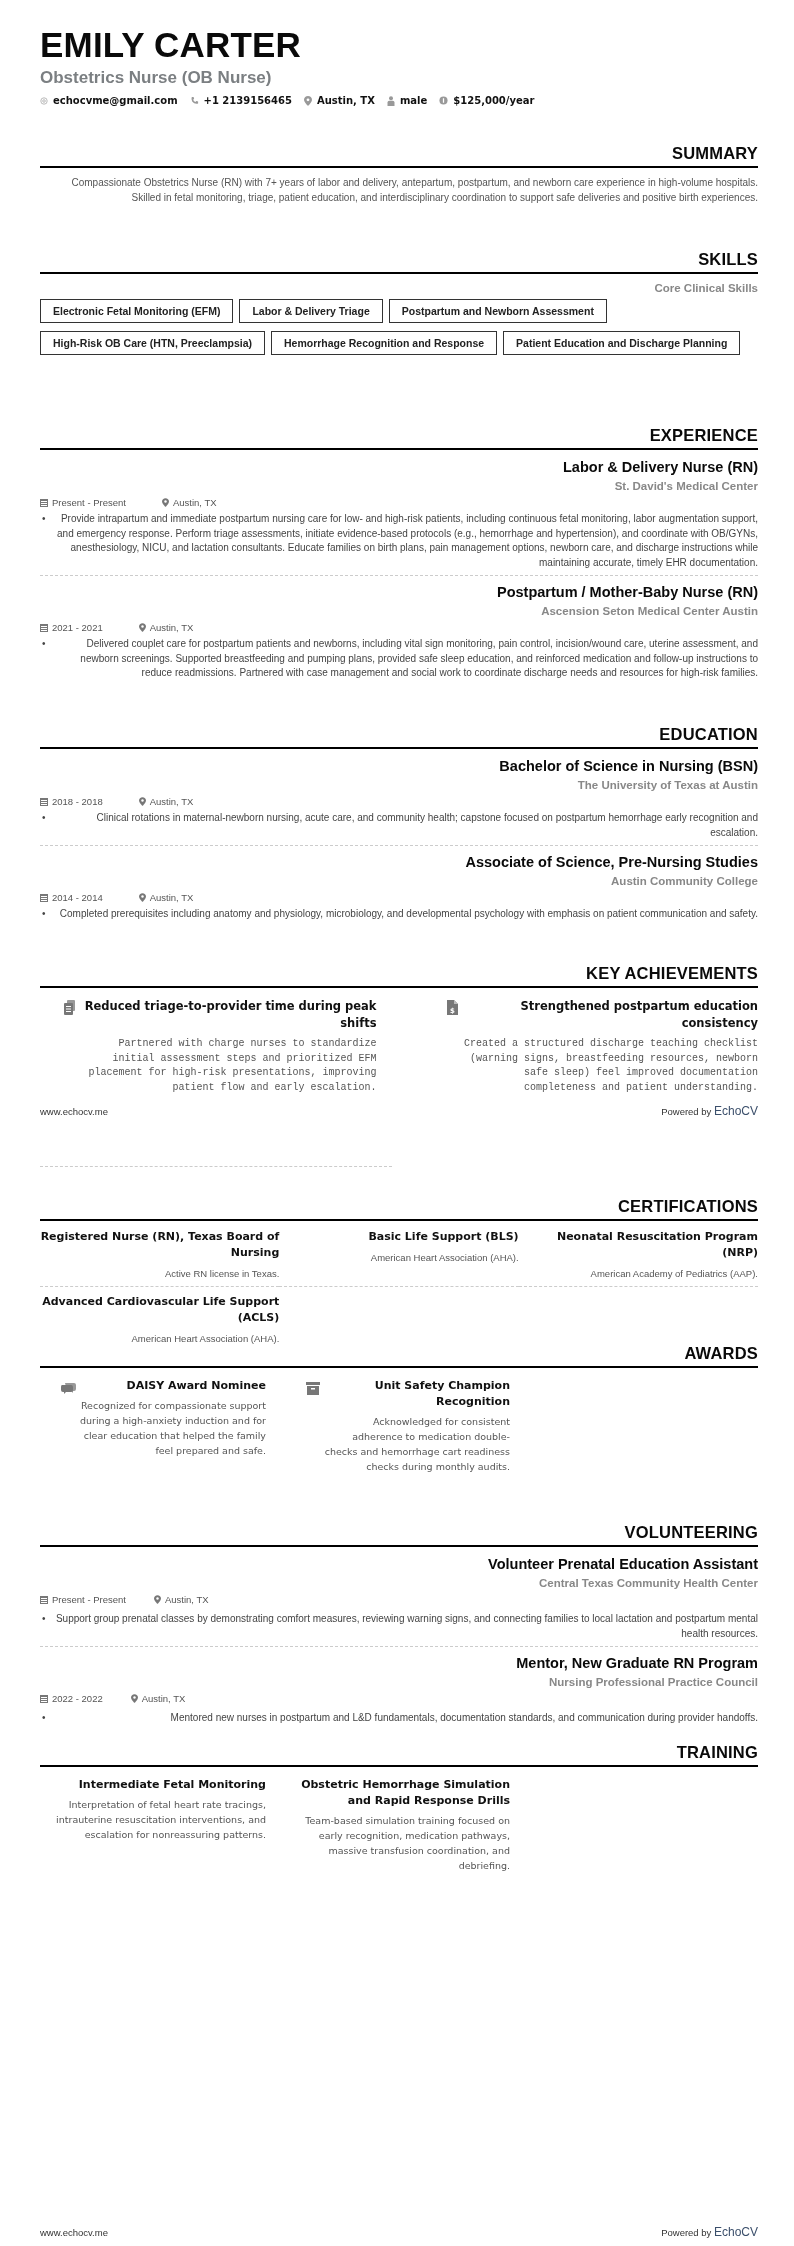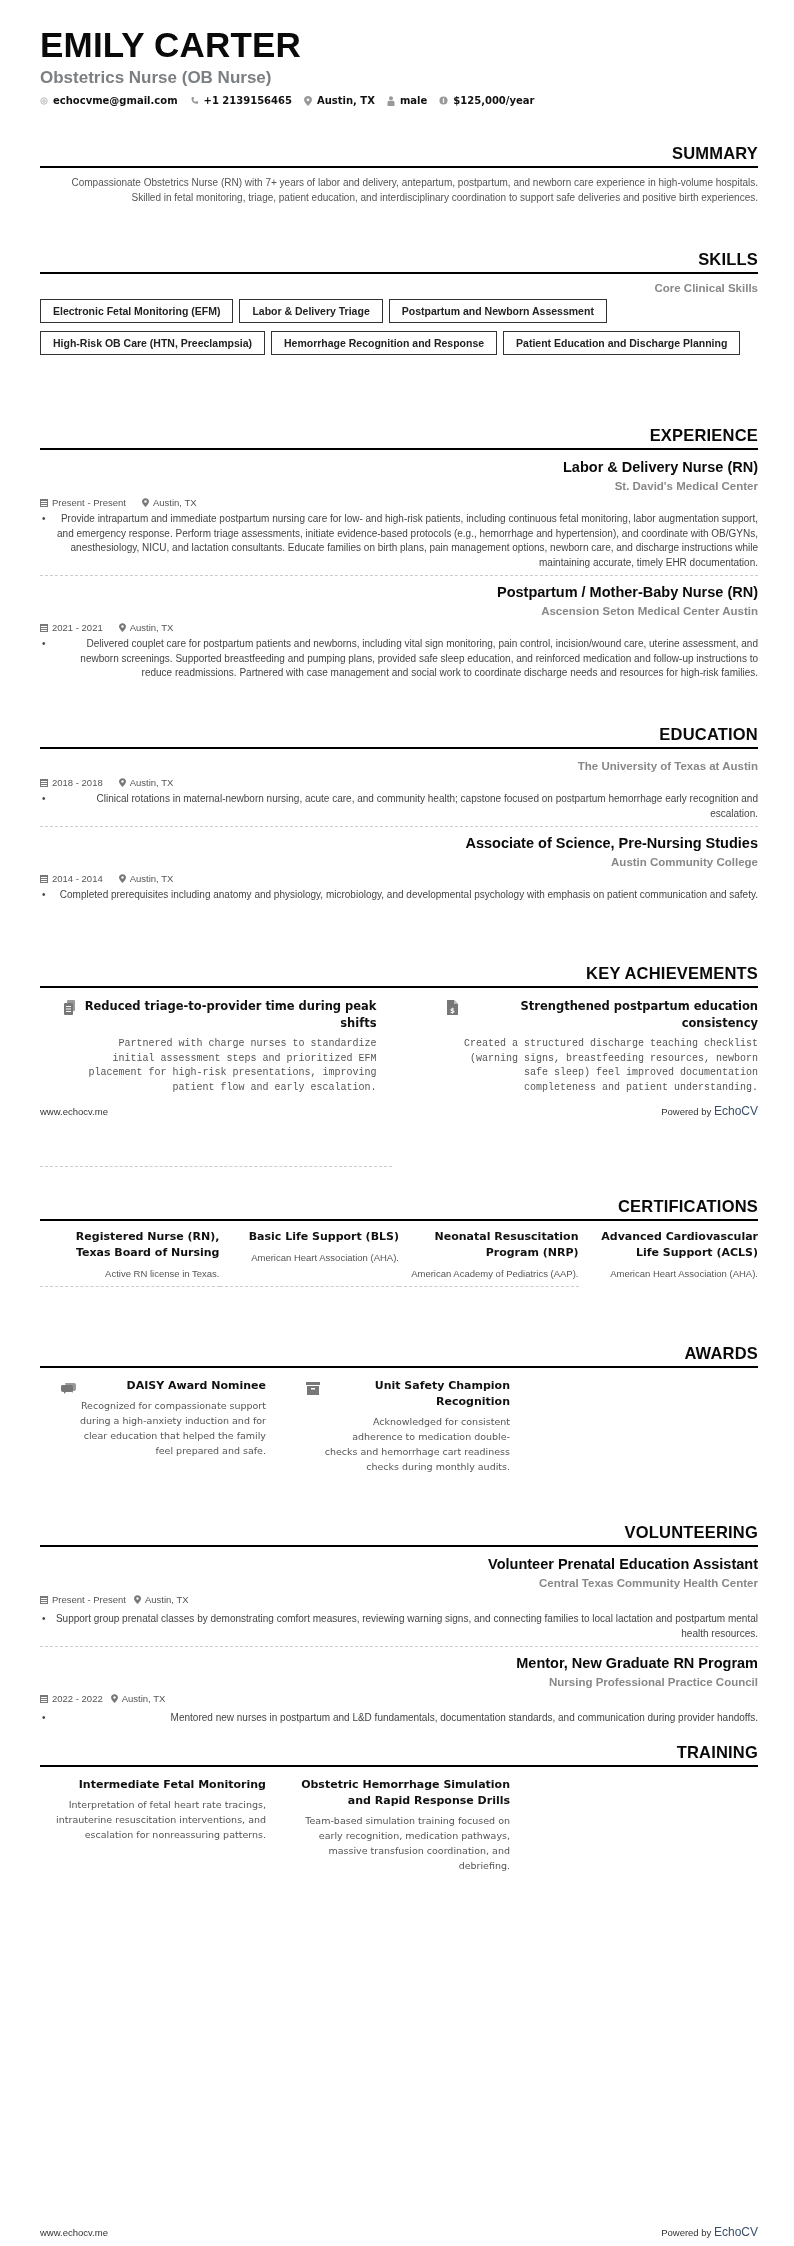--- a/index.html
+++ b/index.html
@@ -21,37 +21,37 @@
   .summary-text { font-family: "Liberation Sans", sans-serif; font-size: 10px; color: #555; line-height: 14.5px; margin-top: 8px; }
 
   .skills-group { font-family: "Liberation Sans", sans-serif; font-weight: 700; font-size: 11.5px; color: #888; margin-top: 8px; }
   .tags { display: flex; flex-wrap: wrap; gap: 8px 6px; margin-top: 5px; }
   .tag { border: 1.3px solid #333; padding: 4px 12px; font-family: "Liberation Sans", sans-serif; font-weight: 700; font-size: 10.5px; color: #222; line-height: 14px; }
 
   .entry { padding-bottom: 5px; }
   .entry.dash { border-bottom: 1px dashed #ccc; margin-bottom: 7px; }
   .e-title { font-family: "Liberation Sans", sans-serif; font-weight: 700; font-size: 14.5px; color: #0a0a0a; line-height: 19px; }
   .e-org { font-family: "Liberation Sans", sans-serif; font-weight: 700; font-size: 11.5px; color: #888; line-height: 15px; margin-top: 2px; }
-  .e-meta { display: flex; align-items: center; font-family: "Liberation Sans", sans-serif; font-size: 9.5px; color: #555; line-height: 13px; margin-top: 2px; }
+  .e-meta { display: flex; align-items: center; font-family: "Liberation Sans", sans-serif; font-size: 9.5px; color: #555; line-height: 13px; margin-top: 2px; gap: 20px; }
   .e-meta .m { display: flex; align-items: center; margin-right: 16px; }
   .e-meta .ico { color: #666; margin-right: 4px; }
   .bullets { list-style: none; margin-top: 3px; }
   .bullets li { position: relative; padding-left: 12px; font-family: "Liberation Sans", sans-serif; font-size: 10px; color: #444; line-height: 14.5px; }
   .bullets li::before { content: "•"; position: absolute; left: 2px; top: 0; color: #444; }
 
   .ach-grid { display: grid; grid-template-columns: 1fr 1fr; column-gap: 45px; margin-top: 10px; }
   .ach { display: flex; }
   .ach .aico { width: 36px; flex: 0 0 36px; color: #777; padding-top: 2px; padding-left: 4px; }
   .ach-t { font-family: "DejaVu Sans", sans-serif; font-weight: 700; font-size: 11.5px; color: #111; line-height: 17px; }
   .ach-d { font-family: Liberation Mono, monospace; font-size: 10px; color: #555; line-height: 14.5px; margin-top: 5px; }
 
   .footer { position: absolute; left: 40px; width: 718px; display: flex; justify-content: space-between; align-items: center; font-family: "Liberation Sans", sans-serif; font-size: 9.5px; color: #333; }
   .footer .brand { color: #3b4f6b; font-size: 12px; }
 
-  .cert-grid { display: grid; grid-template-columns: 1fr 1fr 1fr 1fr; margin-top: 8px; }
+  .cert-grid { display: grid; grid-template-columns: 1fr 1fr 1fr; margin-top: 8px; }
   .cert { border-bottom: 1px dashed #ccc; padding-bottom: 5px; margin-bottom: 7px; }
   .cert-t { font-family: "DejaVu Sans", sans-serif; font-weight: 700; font-size: 11px; color: #111; line-height: 16px; }
   .cert-d { font-family: "Liberation Sans", sans-serif; font-size: 9.5px; color: #555; line-height: 14px; margin-top: 6px; }
 
   .award-grid { display: grid; grid-template-columns: 226px 226px; column-gap: 18px; margin-top: 10px; }
   .award { display: flex; }
   .award .aico { width: 36px; flex: 0 0 36px; color: #777; padding-top: 2px; padding-left: 4px; }
   .award-t { font-family: "DejaVu Sans", sans-serif; font-weight: 700; font-size: 11px; color: #111; line-height: 16px; }
   .award-d { font-family: "DejaVu Sans", sans-serif; font-size: 9.5px; color: #555; line-height: 15px; margin-top: 4px; }
 
@@ -193,20 +193,21 @@
     <ul class="bullets">
         <li>Delivered couplet care for postpartum patients and newborns, including vital sign monitoring, pain control, incision/wound care, uterine assessment, and newborn screenings. Supported breastfeeding and pumping plans, provided safe sleep education, and reinforced medication and follow-up instructions to reduce readmissions. Partnered with case management and social work to coordinate discharge needs and resources for high-risk families.</li>
       </ul>
   </div>
 </div>
 
 <div class="section" style="top:724px;">
   <div class="sec-h">EDUCATION</div>
   <div style="height:8px"></div>
   <div class="entry dash">
+    <div class="e-title">Bachelor of Science in Nursing (BSN)</div>
     <div class="e-org">The University of Texas at Austin</div>
     <div class="e-meta">
       <span class="m">
           <span class="ico">
             <svg width="8" height="9" viewBox="0 0 8 9">
               <rect x="0" y="1" width="8" height="8" fill="#777"></rect>
               <rect x="1" y="3" width="6" height="1" fill="#fff"></rect>
               <rect x="1" y="5" width="6" height="1" fill="#fff"></rect>
               <rect x="1" y="7" width="6" height="1" fill="#fff"></rect>
             </svg>

